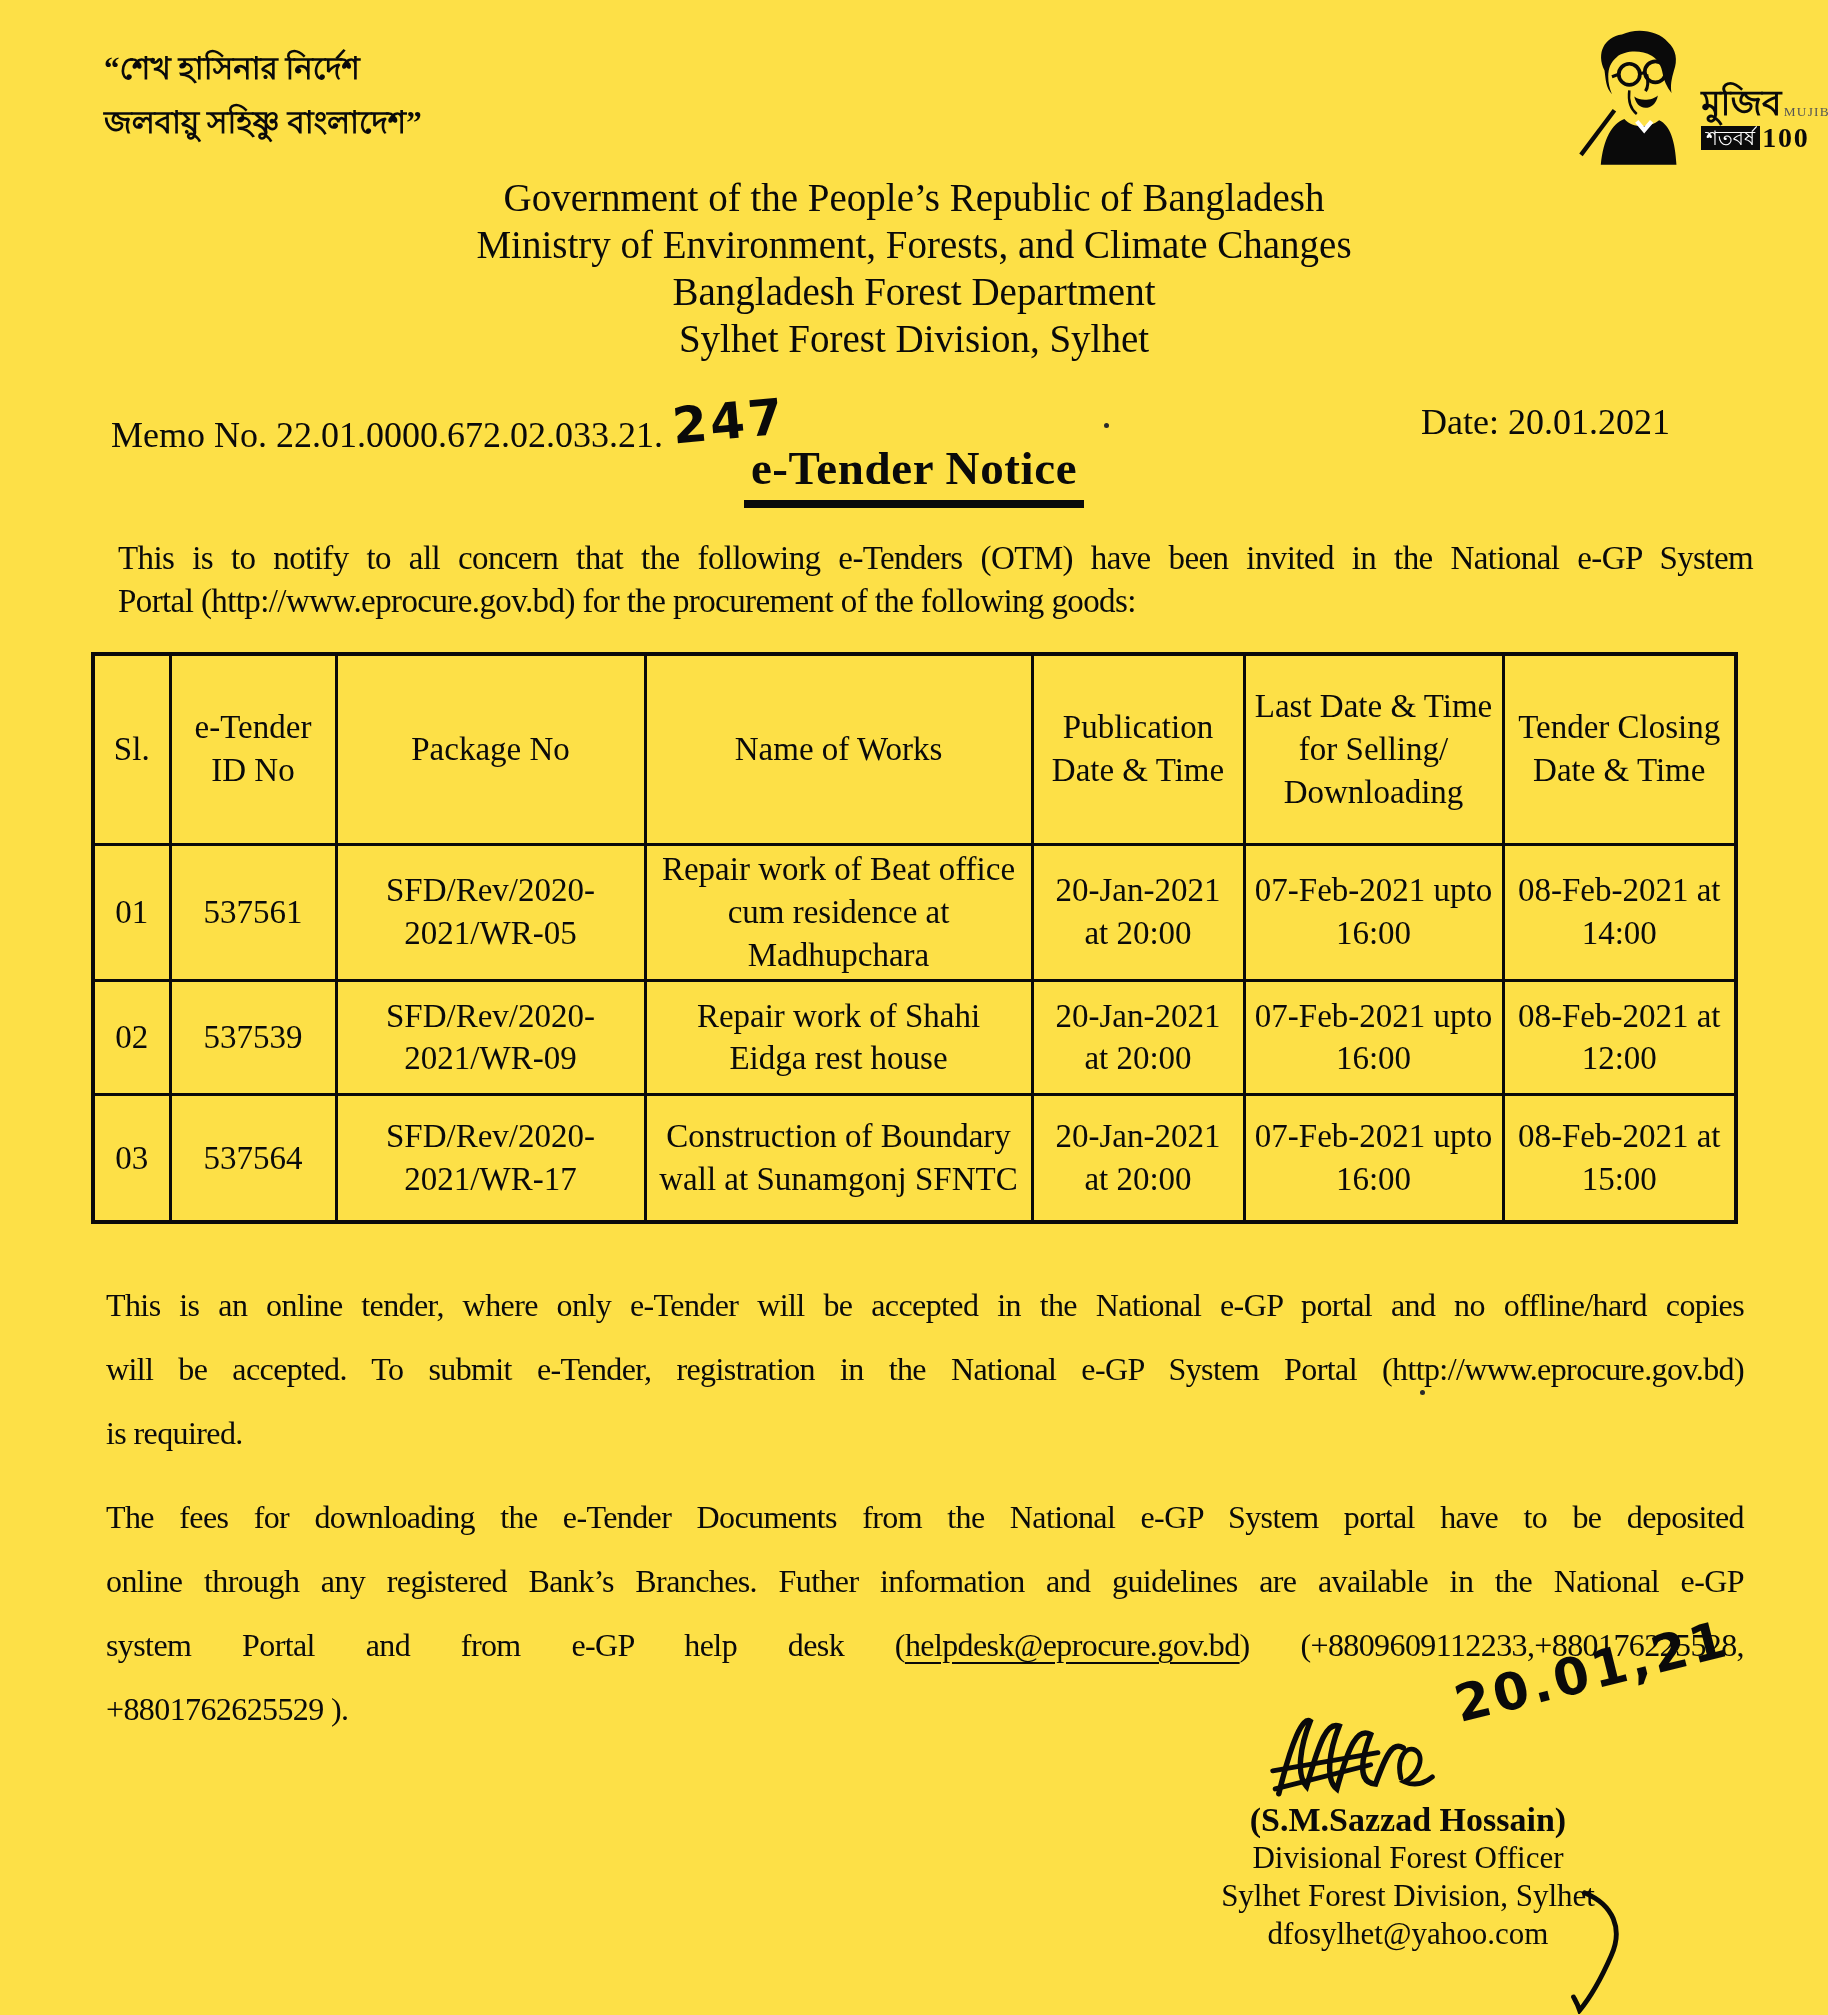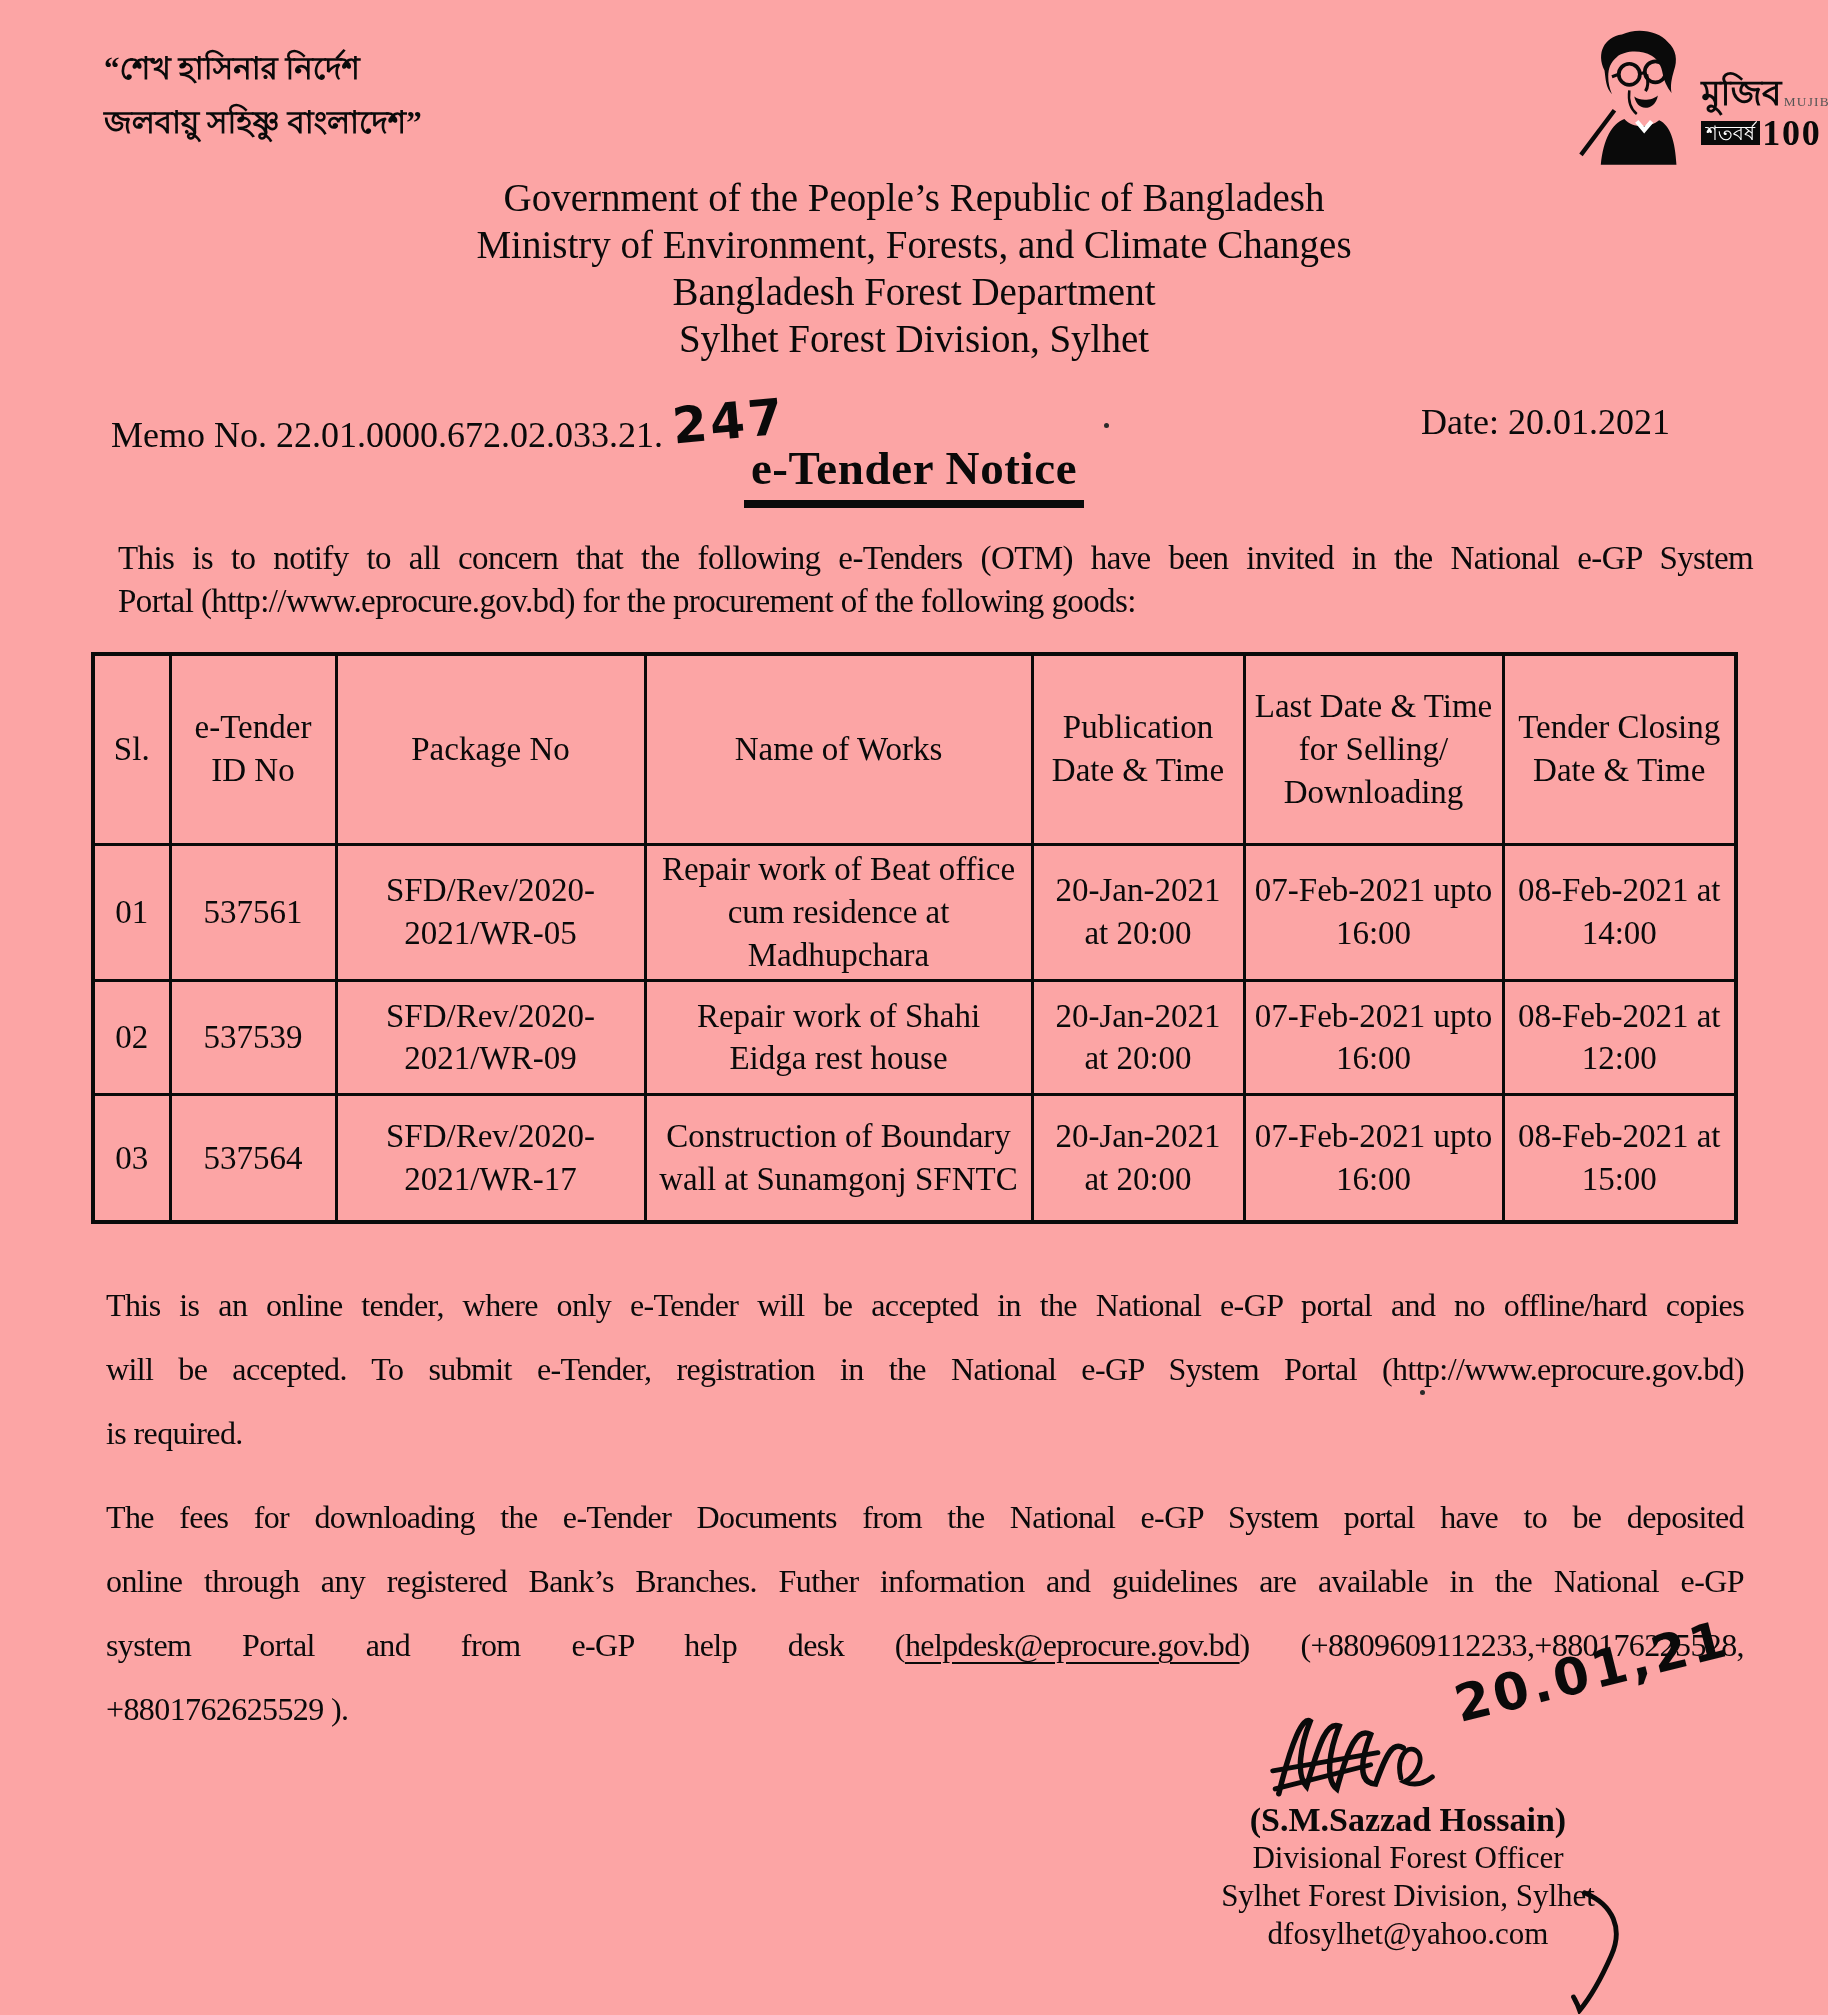--- a/index.html
+++ b/index.html
@@ -1,40 +1,40 @@
 <!DOCTYPE html>
 <html style="font-size:9.7px"><head>
 <meta charset="utf-8">
 <style>
   html,body{margin:0;padding:0;background:#e8e8e8;}
   .page{
     position:relative;
     width:1828px;height:2015px;
     margin:0 auto;
-    background:#fca5a5;
+    background:#fde047;
     color:#0a0a0a;
     font-family:"Liberation Serif","DejaVu Serif",serif;
     overflow:hidden;
   }
   .abs{position:absolute;}
 
   
   .slogan{left:104px;top:53px;font-size:31px;font-weight:bold;line-height:1.0;}
   .slogan div{margin-bottom:23px;white-space:nowrap;}
 
   
   .logo{left:1576px;top:23px;width:242px;height:142px;display:flex;align-items:flex-end;}
   .logo svg{flex:0 0 auto;}
   .logo-text{margin-left:1.2px;padding-bottom:11px;}
   .logo-top{display:flex;align-items:flex-end;}
   .logo-bn{font-size:35px;font-weight:bold;line-height:0.9;}
   .logo-latin{font-size:13.3px;color:#555;margin-left:2.4px;letter-spacing:1.2px;}
   .logo-bottom{display:flex;align-items:center;margin-top:2.4px;}
   .logo-sub{background:#0a0a0a;color:#fff;font-size:20px;padding:1.8px 4.8px;line-height:1;}
-  .logo-100{font-size:36px;font-weight:bold;margin-left:2.4px;letter-spacing:1.8px;}
+  .logo-100{font-size:28px;font-weight:bold;margin-left:2.4px;letter-spacing:1.8px;}
 
   
   .letterhead{left:0;top:174px;width:100%;text-align:center;font-size:39px;line-height:47px;}
 
   
   .memo-row{left:111px;top:401px;width:1559px;display:flex;justify-content:space-between;align-items:flex-start;font-size:36px;}
   .handwrite{font-family:"DejaVu Sans",sans-serif;}
   .memo-hand{display:inline-block;font-size:50px;font-weight:600;transform:rotate(-5deg) translateY(-8.5px);margin-left:9.7px;letter-spacing:3px;}
 
   

